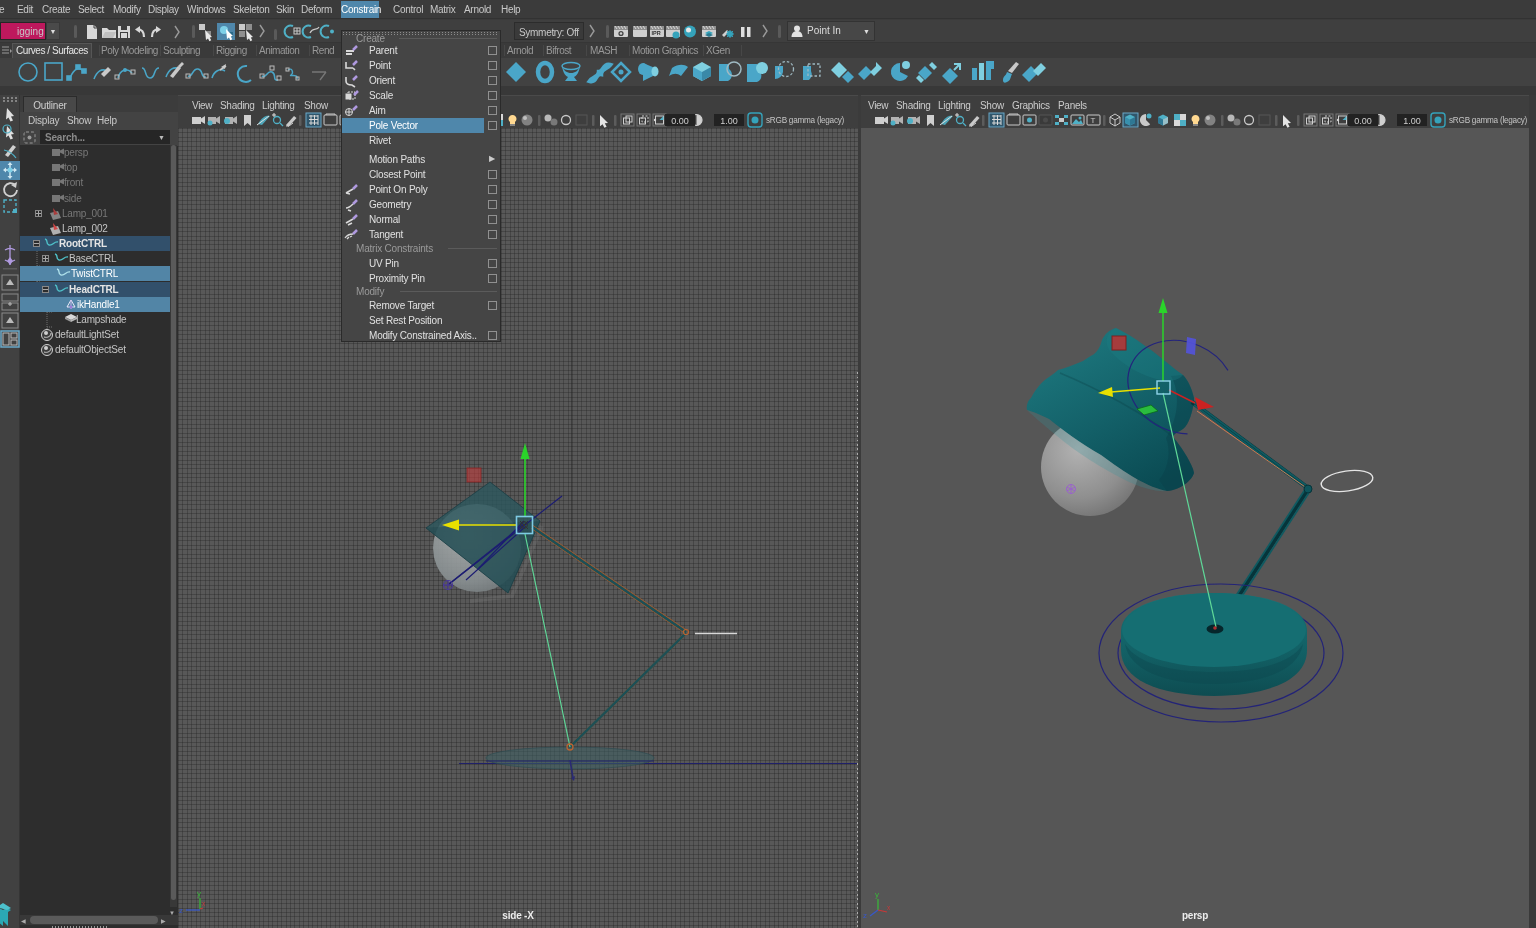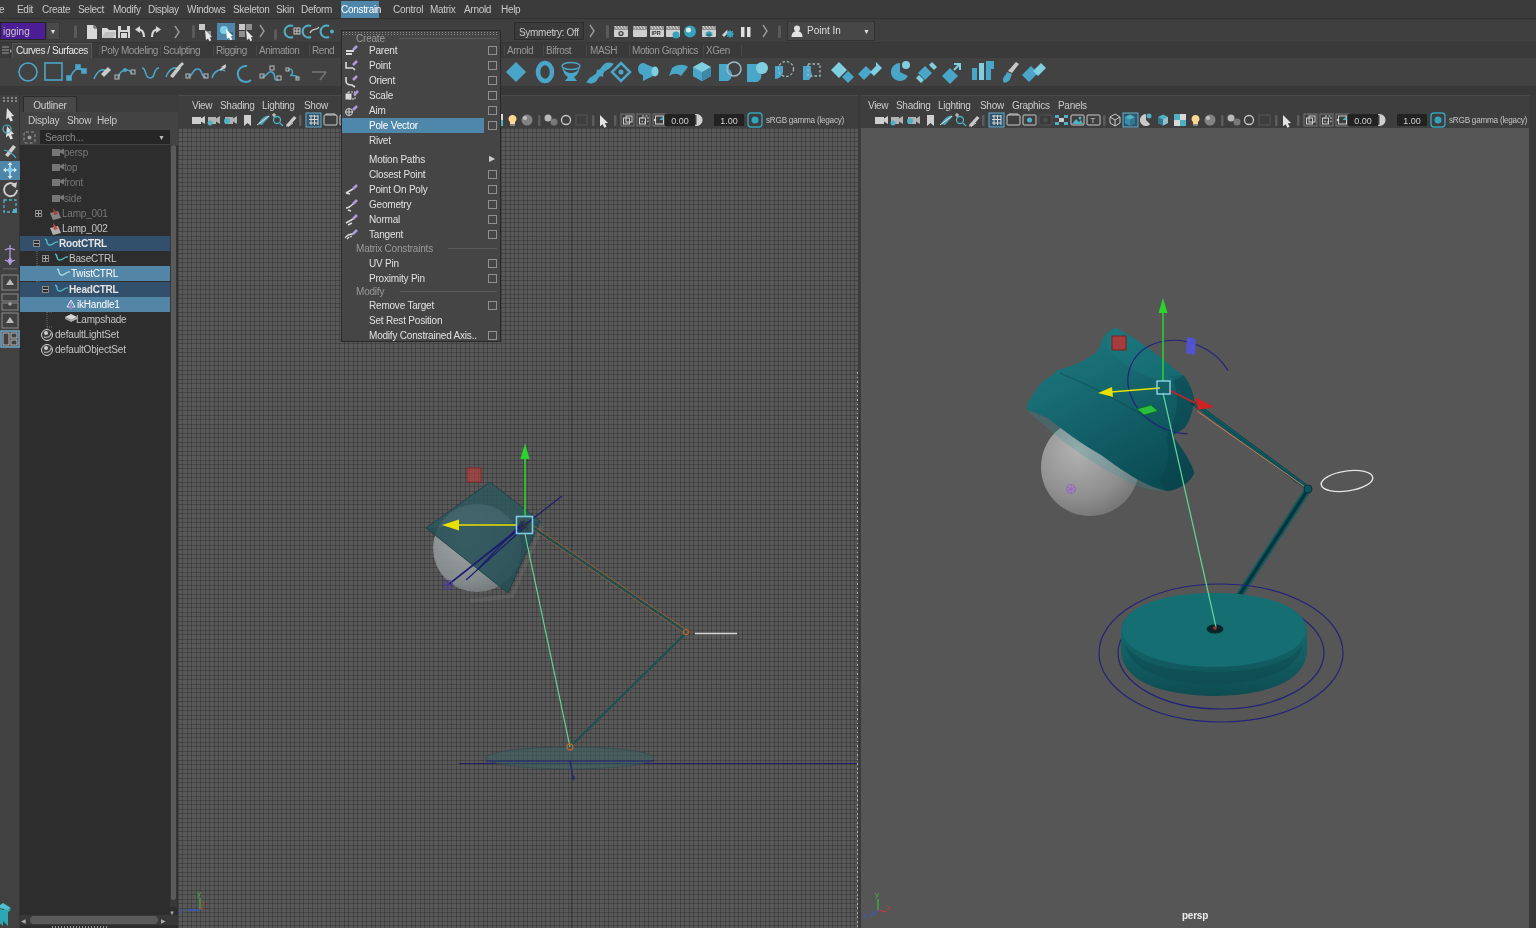--- a/index.html
+++ b/index.html
@@ -20,21 +20,21 @@
 
 #shelf{left:0;top:58px;width:1536px;height:28px;background:#424242;}
 #strip{left:0;top:86px;width:1536px;height:9px;background:#383838;}
 
 #toolbox{left:0;top:95px;width:20px;height:833px;background:#414141;border-right:1px solid #353535;}
 
 #outliner{left:20px;top:95px;width:158px;height:833px;background:#2d2d2d;font-size:10px;letter-spacing:-0.2px;}
 #ol-titlebar{left:0;top:0;width:158px;height:17px;background:#3c3c3c;}
 #ol-tab{left:3px;top:1px;width:54px;height:16px;background:#484848;color:#cfcfcf;text-align:center;padding-top:3px;border:1px solid #2b2b2b;border-bottom:none;}
 #ol-menus{left:0;top:17px;width:158px;height:16px;background:#434343;color:#c9c9c9;}
-#ol-search{left:0;top:33px;width:158px;height:18px;background:#434343;}
+#ol-search{left:0;top:33px;width:158px;height:18px;background:#434343;font-weight:bold;}
 #ol-sfield{left:20px;top:2px;width:130px;height:14px;background:#262626;color:#8a8a8a;padding:2px 0 0 5px;}
 #ol-tree{left:0;top:50px;width:150px;height:783px;background:#2d2d2d;color:#c4c4c4;}
 .trow{position:absolute;left:0;width:150px;height:15px;}
 .trow span{position:absolute;top:2px;}
 .trow.sel{background:#5285a6;}.trow.sel span{color:#fff;}
 .trow.anc{background:#32506b;font-weight:bold;}.trow.anc span{color:#e4e4e4;}
 .trow.dim span{color:#787878;}
 .eb{position:absolute;top:4px;width:7px;height:7px;border:1px solid #888;background:#2d2d2d;font-size:0;}
 .eb i{position:absolute;left:0px;top:2px;width:5px;height:1px;background:#aaa;}
 .eb b{position:absolute;left:2px;top:0px;width:1px;height:5px;background:#aaa;}
@@ -74,21 +74,21 @@
       <span style="left:276px">Skin</span>
       <span style="left:301px">Deform</span>
       <span class="hl" style="left:341px;width:38px">Constrain</span>
       <span style="left:393px">Control</span>
       <span style="left:430px">Matrix</span>
       <span style="left:464px">Arnold</span>
       <span style="left:501px">Help</span>
 </div>
 
 <div class="abs" id="toolbar">
- <div class="abs" style="left:0;top:2px;width:46px;height:18px;background:#4c1d95;border:1px solid #262626;font-size:10px;color:#c8c8c8;padding:3px 0 0 2px">igging</div>
+ <div class="abs" style="left:0;top:2px;width:46px;height:18px;background:#be185d;border:1px solid #262626;font-size:10px;color:#c8c8c8;padding:3px 0 0 16px">igging</div>
  <div class="abs" style="left:46px;top:2px;width:14px;height:18px;background:#4a4a4a;border:1px solid #3a3a3a;color:#ddd;font-size:7px;text-align:center;padding-top:5px">▼</div>
  <div class="sep" style="left:74px"></div>
  <svg style="left:85px;top:4px" width="260" height="16" viewBox="0 0 260 16" fill="none" stroke="#d0d0d0">
   <path d="M2 1h7l3 3v11H2z" fill="#d8d8d8" stroke="none"></path>
         <path d="M9 1v3h3" stroke="#3f3f3f" stroke-width="1" fill="none"></path>
   <path d="M17 4h5l2 2h7v8H17z" fill="#d8d8d8" stroke="none"></path>
         <path d="M17 14l3-6h11l-3 6z" fill="#bfbfbf" stroke="none"></path>
   <rect x="33" y="2" width="12" height="12" fill="#d8d8d8" stroke="none"></rect>
         <rect x="36" y="2" height="4" width="6" fill="#3f3f3f" stroke="none"></rect>
         <rect x="35" y="8" height="6" width="8" fill="#3f3f3f" stroke="none"></rect>
@@ -554,20 +554,21 @@
    <line x1="22" y1="781" x2="22" y2="770" stroke="#3ab43a" stroke-width="1.3"></line>
             <text x="19" y="768" fill="#3ab43a" font-size="8">y</text>
    <line x1="8" y1="782" x2="22" y2="782" stroke="#3858c8" stroke-width="1.3"></line>
             <text x="1" y="785" fill="#3858c8" font-size="8">z</text>
    <line x1="22" y1="781" x2="25" y2="780" stroke="#c83838" stroke-width="1.2"></line>
             <text x="24" y="778" fill="#c83838" font-size="6.5">x</text>
   </g>
  </svg>
  <div class="abs" style="left:678.5px;top:244px;width:1.5px;height:556px;background-image:repeating-linear-gradient(to bottom,#adadad 0 1.5px,transparent 1.5px 4.5px)"></div>
  </div>
+ <div class="vplabel">side -X</div>
 </div>
 
 <div class="abs" id="vpR">
  <div class="abs vpmenu">
         <span style="left:7px">View</span>
         <span style="left:35px">Shading</span>
         <span style="left:77px">Lighting</span>
         <span style="left:119px">Show</span>
         <span style="left:151px">Graphics</span>
         <span style="left:197px">Panels</span>

